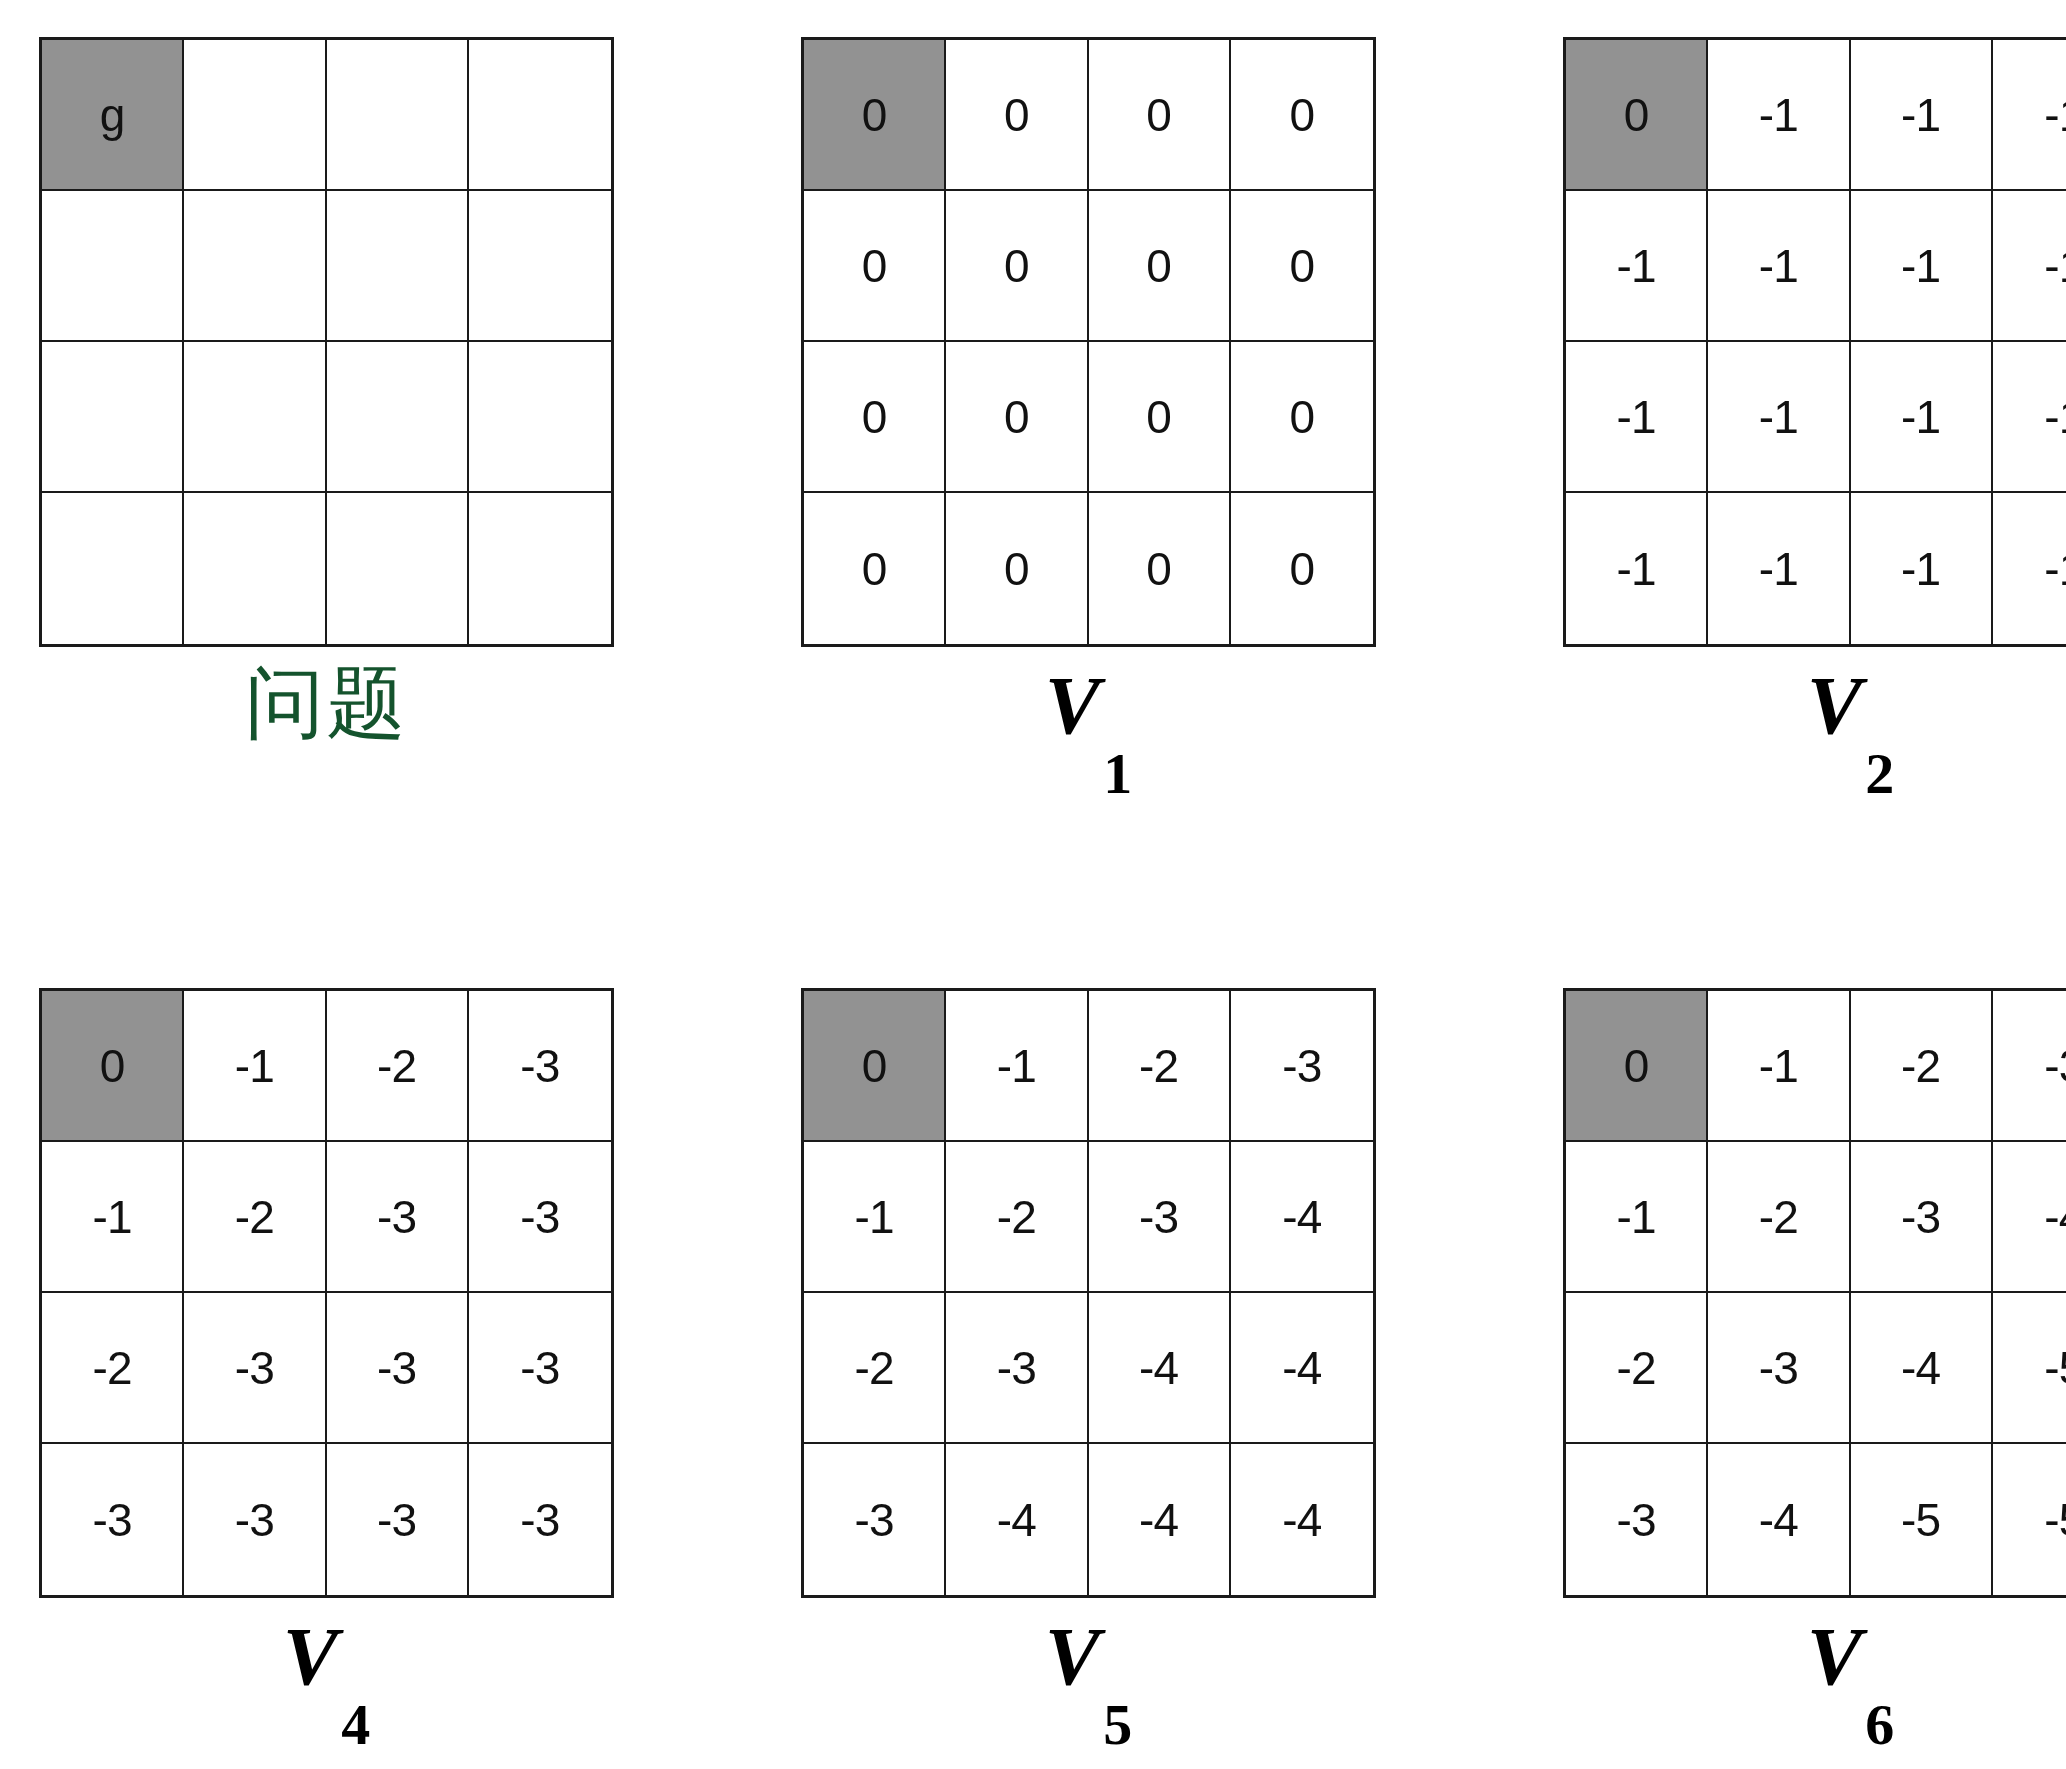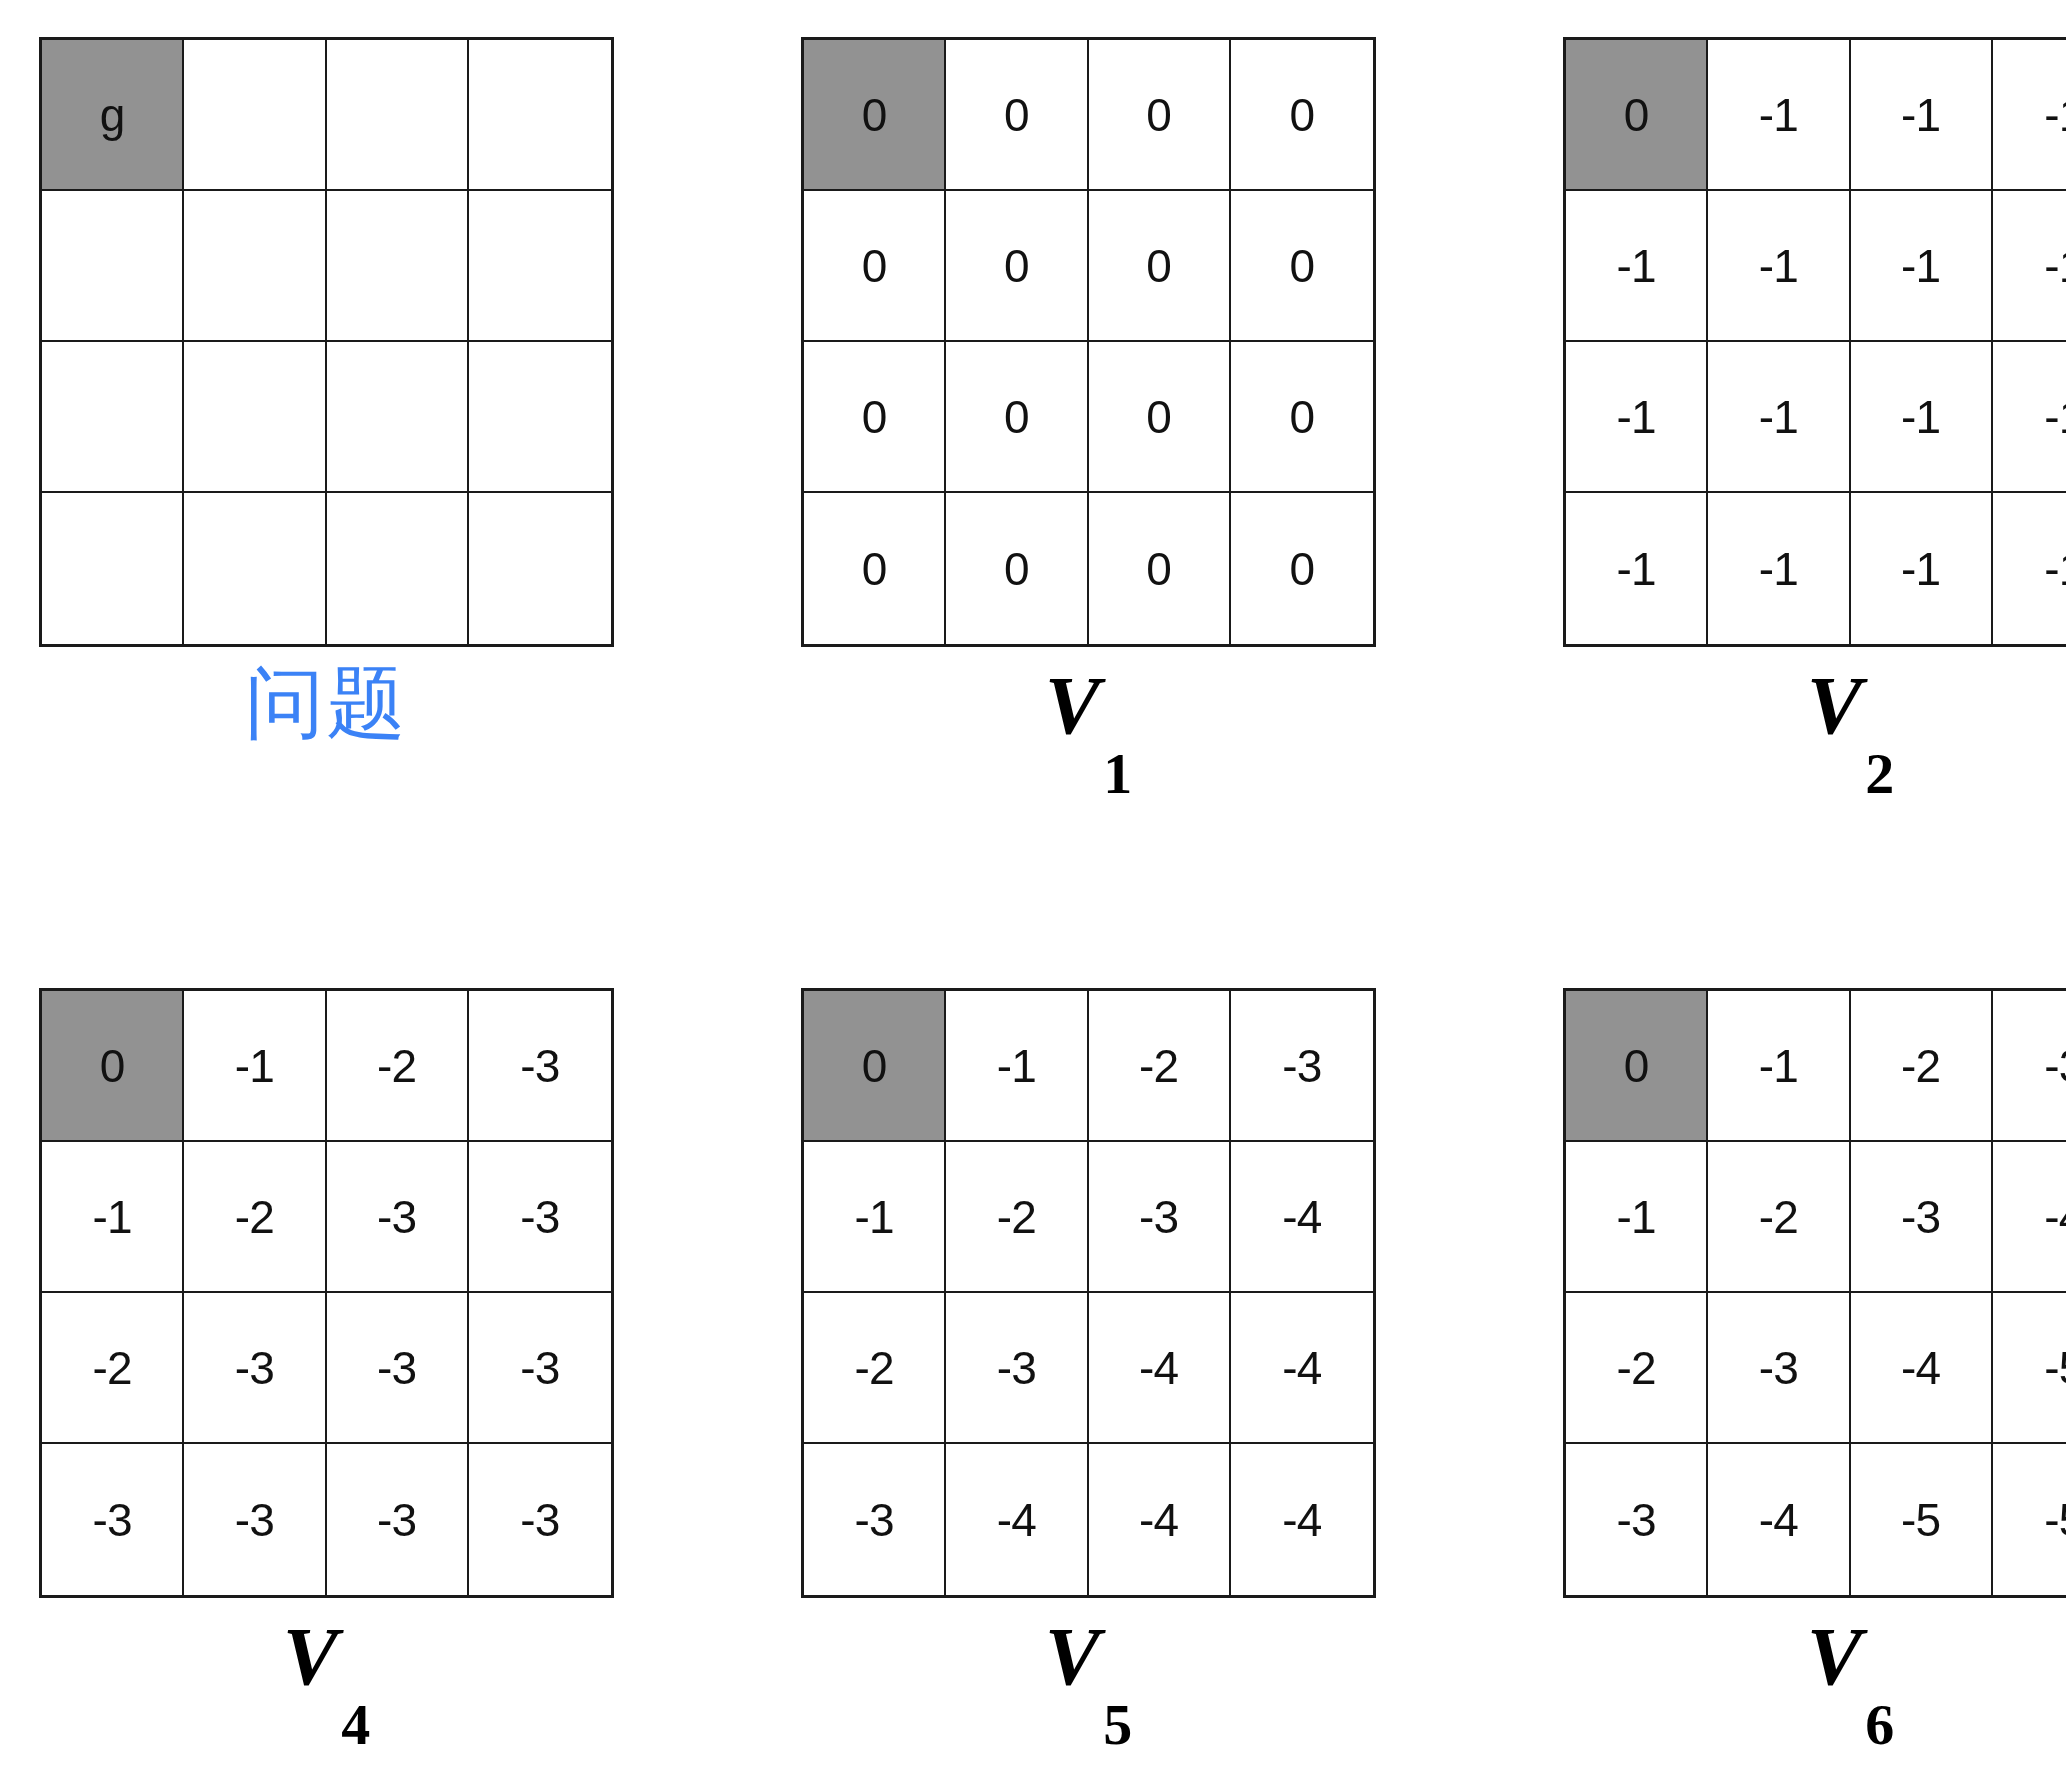--- a/index.html
+++ b/index.html
@@ -85,21 +85,21 @@
     color: #000000;
     line-height: 1;
     align-self: flex-end;
     margin-left: 3.3px;
     margin-bottom: -15.7px;
   }
   .caption-cjk {
     font-family: "DejaVu Sans", sans-serif;
     font-weight: normal;
     font-size: 79px;
-    color: #3b82f6;
+    color: #14532d;
     line-height: 1;
     letter-spacing: 2.5px;
   }
 </style>
 </head>
 <body>
 
 <div id="board">
     <div class="panel" style="left: 39px; top: 37px;">
       <div class="grid">

